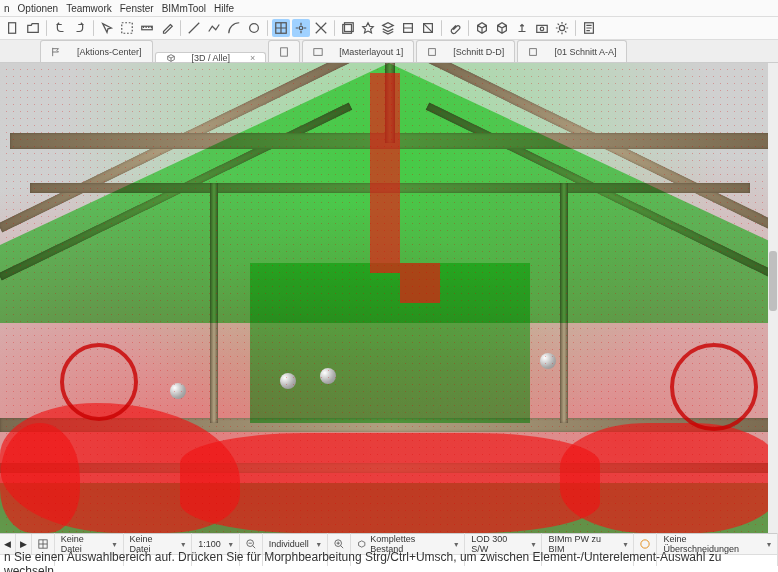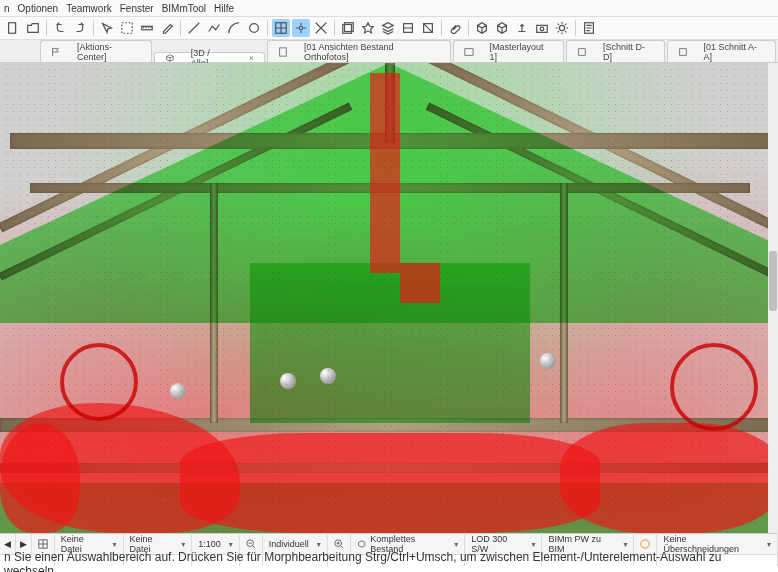--- a/index.html
+++ b/index.html
@@ -352,21 +352,20 @@
     <svg viewBox="0 0 12 12">
         <path d="M2 4l4-2 4 2v4l-4 2-4-2zM2 4l4 2 4-2M6 6v4"></path>
       </svg>
     <span>[3D / Alle]</span>
     <span class="close">×</span>
   </div>
   <div class="tab">
     <svg viewBox="0 0 12 12">
         <rect x="2" y="1" width="8" height="10"></rect>
       </svg>
-    <span>[01 Ansichten Bestand Orthofotos]</span>
   </div>
   <div class="tab">
     <svg viewBox="0 0 12 12">
         <rect x="1" y="2" width="10" height="8"></rect>
       </svg>
     <span>[Masterlayout 1]</span>
   </div>
   <div class="tab">
     <svg viewBox="0 0 12 12">
         <rect x="2" y="2" width="8" height="8"></rect>

